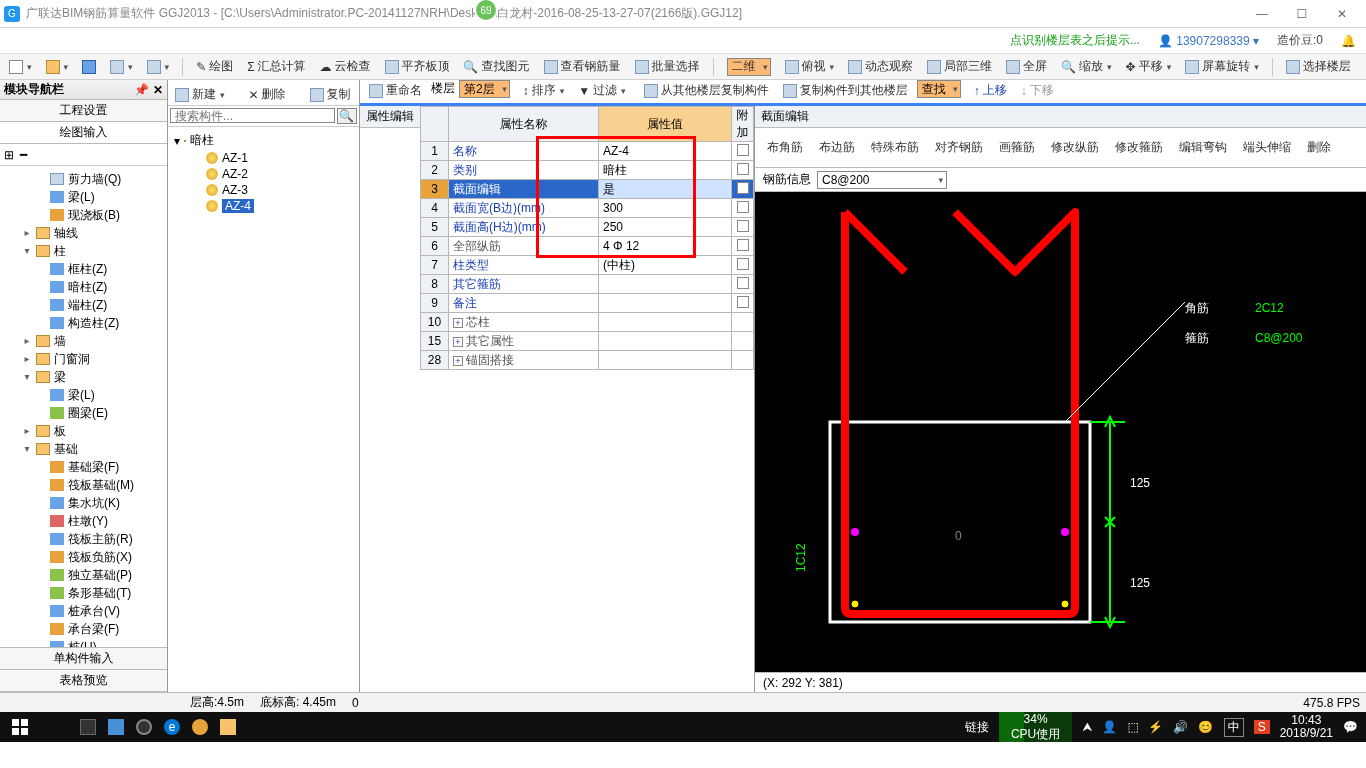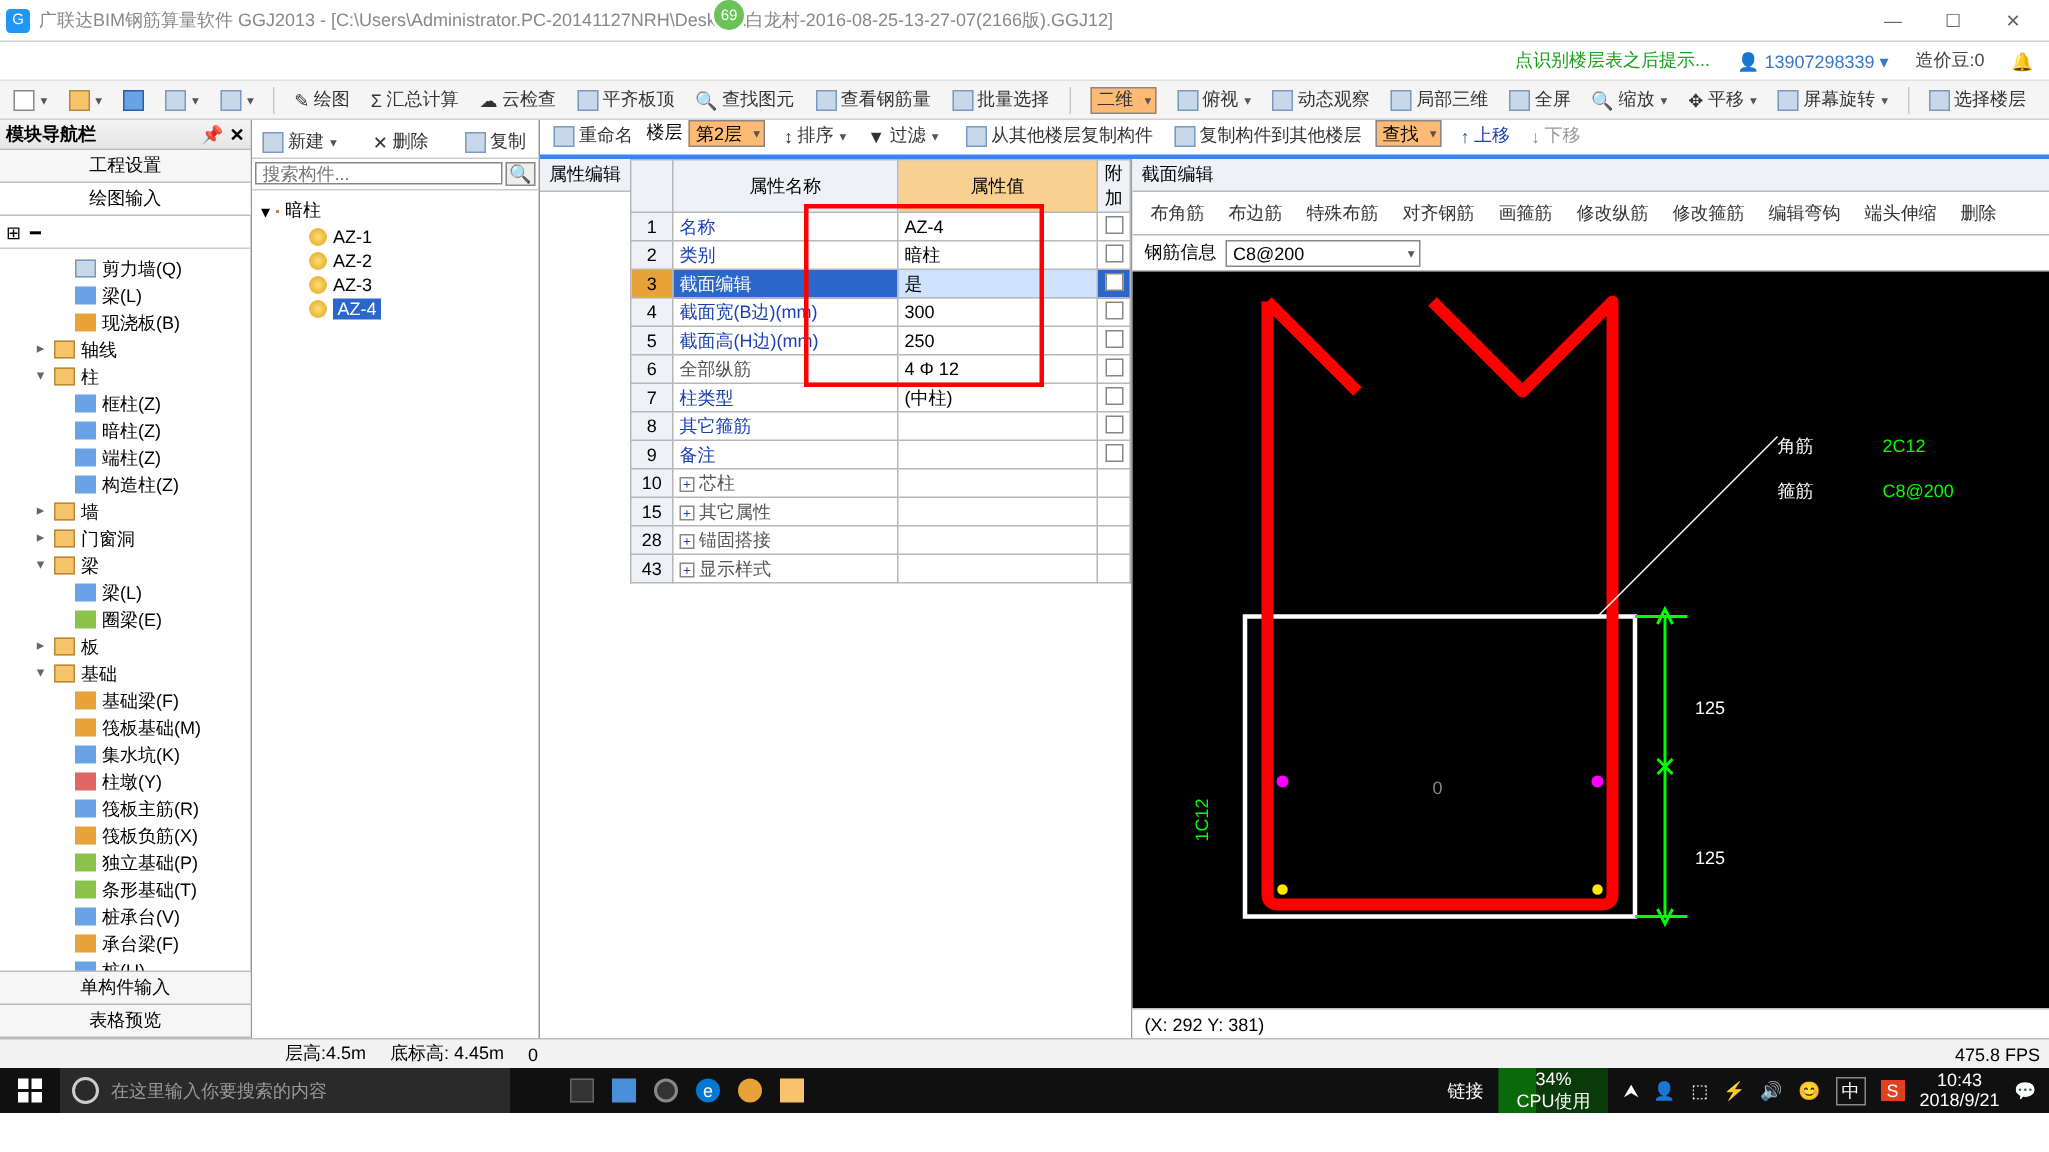--- a/index.html
+++ b/index.html
@@ -69,21 +69,21 @@
 .proptable .adcol{width:22px;text-align:center;}
 .proptable tr.selrow td{background:#2b66c9;color:#fff;}
 .proptable tr.selrow .rownum{background:#e8a23a;color:#000;}
 .proptable tr.selrow .valcell{background:#cfe3ff;color:#000;}
 .proptable .chk{display:inline-block;width:12px;height:12px;border:1px solid #888;background:#fff;}
 .proptable .grp{color:#555;}
 .proptable .plus{display:inline-block;width:10px;height:10px;border:1px solid #888;text-align:center;line-height:8px;font-size:9px;margin-right:3px;}
 .redbox{position:absolute;border:3px solid #ff0000;pointer-events:none;}
 .canvascol{flex:1;display:flex;flex-direction:column;background:#fff;}
 .canvhdr{height:22px;background:#eef2f6;border-bottom:1px solid #bbb;display:flex;align-items:center;padding:0 6px;}
-.canvtabs{height:29px;border-bottom:1px solid #bbb;display:flex;align-items:center;gap:12px;padding:0 10px;}
+.canvtabs{height:40px;border-bottom:1px solid #bbb;display:flex;align-items:center;gap:12px;padding:0 10px;}
 .canvtabs .ct{color:#333;padding:2px 2px;}
 .inforow{height:24px;display:flex;align-items:center;gap:6px;padding:0 8px;border-bottom:1px solid #bbb;}
 .inforow .combo2{border:1px solid #888;height:18px;width:130px;display:flex;align-items:center;padding:0 4px;position:relative;background:#fff;}
 .inforow .combo2:after{content:"▾";position:absolute;right:3px;font-size:9px;color:#555;}
 .canvas{flex:1;background:#000;position:relative;overflow:hidden;}
 .canvas svg{position:absolute;left:0;top:0;}
 .coordrow{height:20px;border-top:1px solid #bbb;display:flex;align-items:center;padding:0 8px;gap:20px;}
 .statusbar{height:20px;background:#f2f2f2;border-top:1px solid #bbb;display:flex;align-items:center;padding:0 6px;gap:16px;}
 .statusbar .right{margin-left:auto;}
 .taskbar{height:30px;background:#101010;color:#fff;display:flex;align-items:center;}
@@ -499,26 +499,20 @@
                   <td class="namecol"><span class="plus">+</span><span class="grp">其它属性</span></td>
                   <td class="valcell"></td>
                   <td class="adcol"></td>
                 </tr>
                 <tr>
                   <td class="rownum">28</td>
                   <td class="namecol"><span class="plus">+</span><span class="grp">锚固搭接</span></td>
                   <td class="valcell"></td>
                   <td class="adcol"></td>
                 </tr>
-                <tr>
-                  <td class="rownum">43</td>
-                  <td class="namecol"><span class="plus">+</span><span class="grp">显示样式</span></td>
-                  <td class="valcell"></td>
-                  <td class="adcol"></td>
-                </tr>
               </tbody>
           </table>
 
         </div>
       </div>
 
       <div class="canvascol">
         <div class="canvhdr">截面编辑</div>
         <div class="canvtabs" id="canvtabs">
             <span class="ct">布角筋</span>
@@ -595,24 +589,20 @@
 
 <div class="taskbar">
   <div class="start">
       <div class="winlogo">
         <span></span>
         <span></span>
         <span></span>
         <span></span>
       </div>
     </div>
-  <div class="search">
-    <span class="cortana"></span>
-    <span>在这里输入你要搜索的内容</span>
-  </div>
   <div style="width:40px;"></div>
   <span class="tico" style="background:#333;border:1px solid #666;"></span>
   <span style="width:12px;"></span>
   <span class="tico" style="background:#4a90d9;"></span>
   <span style="width:12px;"></span>
   <span class="tico" style="background:#333;border-radius:8px;border:2px solid #888;"></span>
   <span style="width:12px;"></span>
   <span class="tico" style="background:#0078d4;border-radius:8px;color:#fff;display:flex;align-items:center;justify-content:center;">e</span>
   <span style="width:12px;"></span>
   <span class="tico" style="background:#e8a23a;border-radius:8px;"></span>

